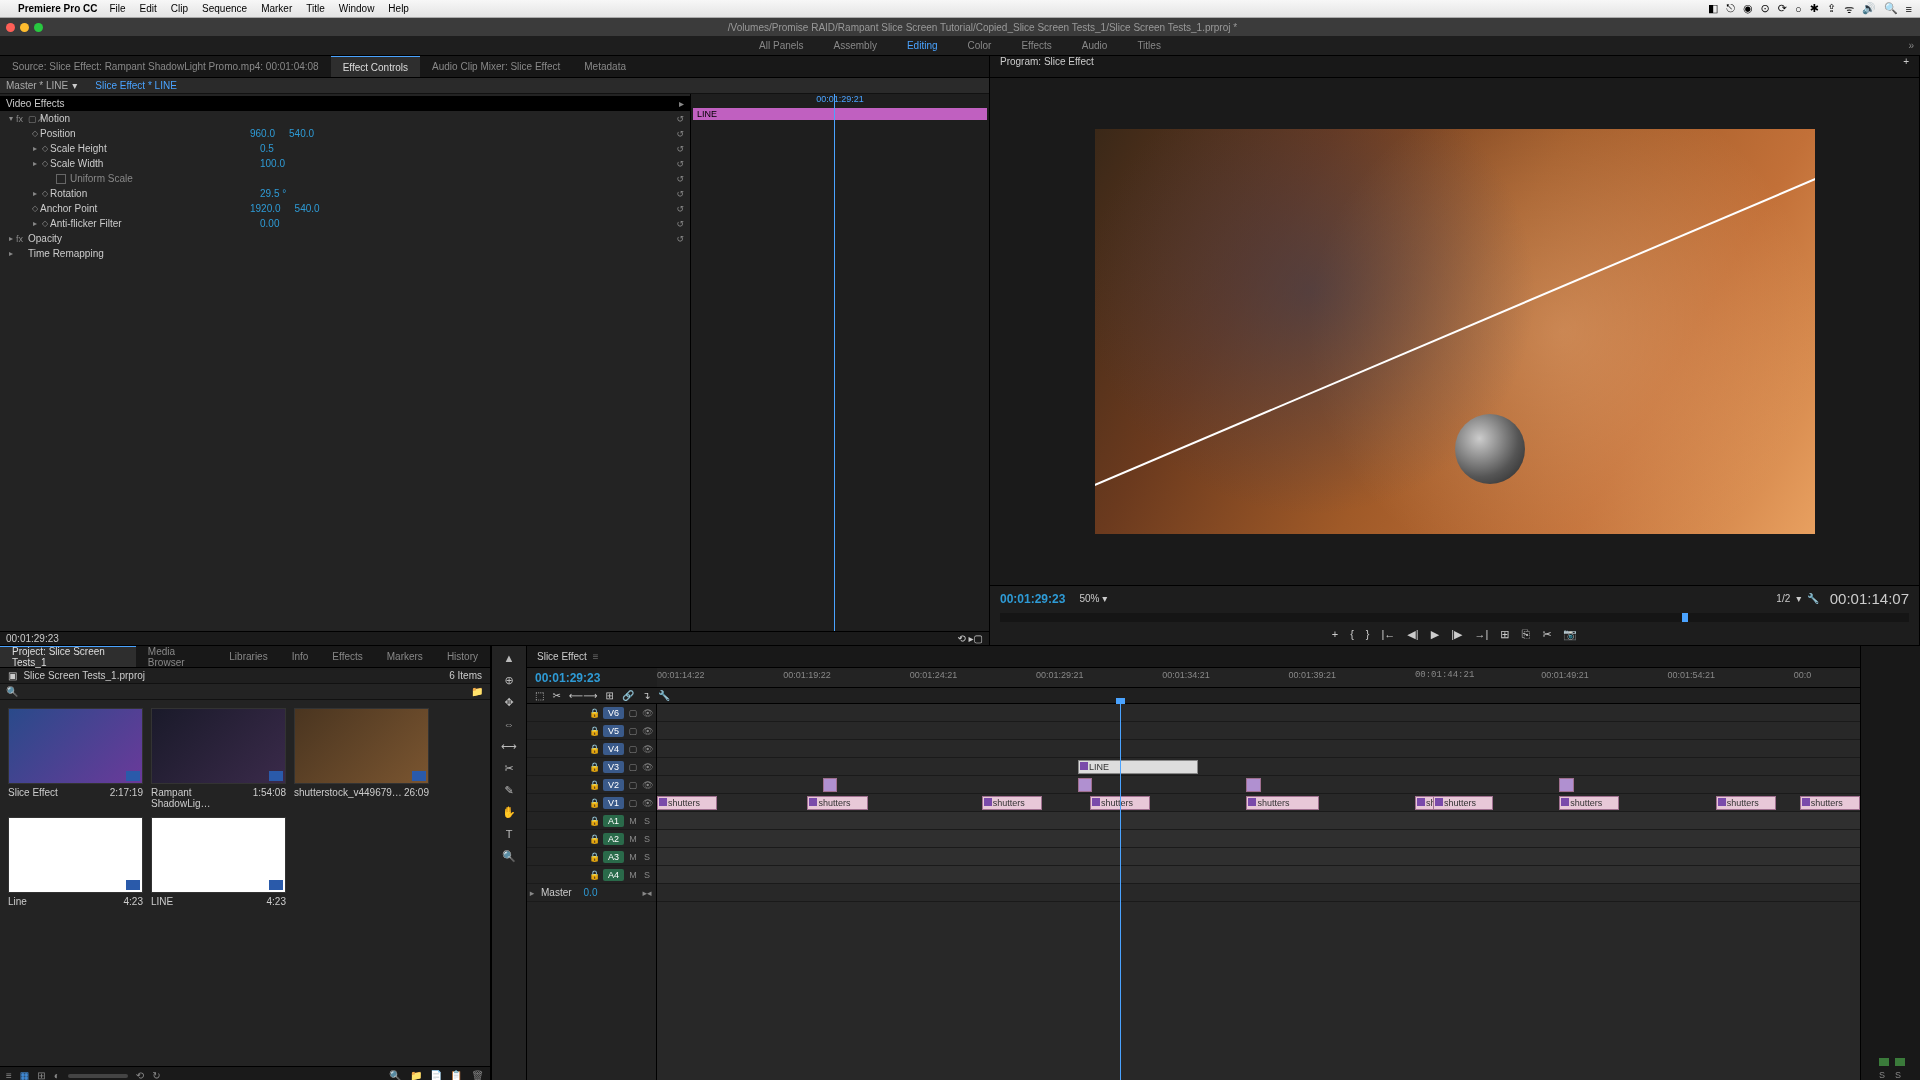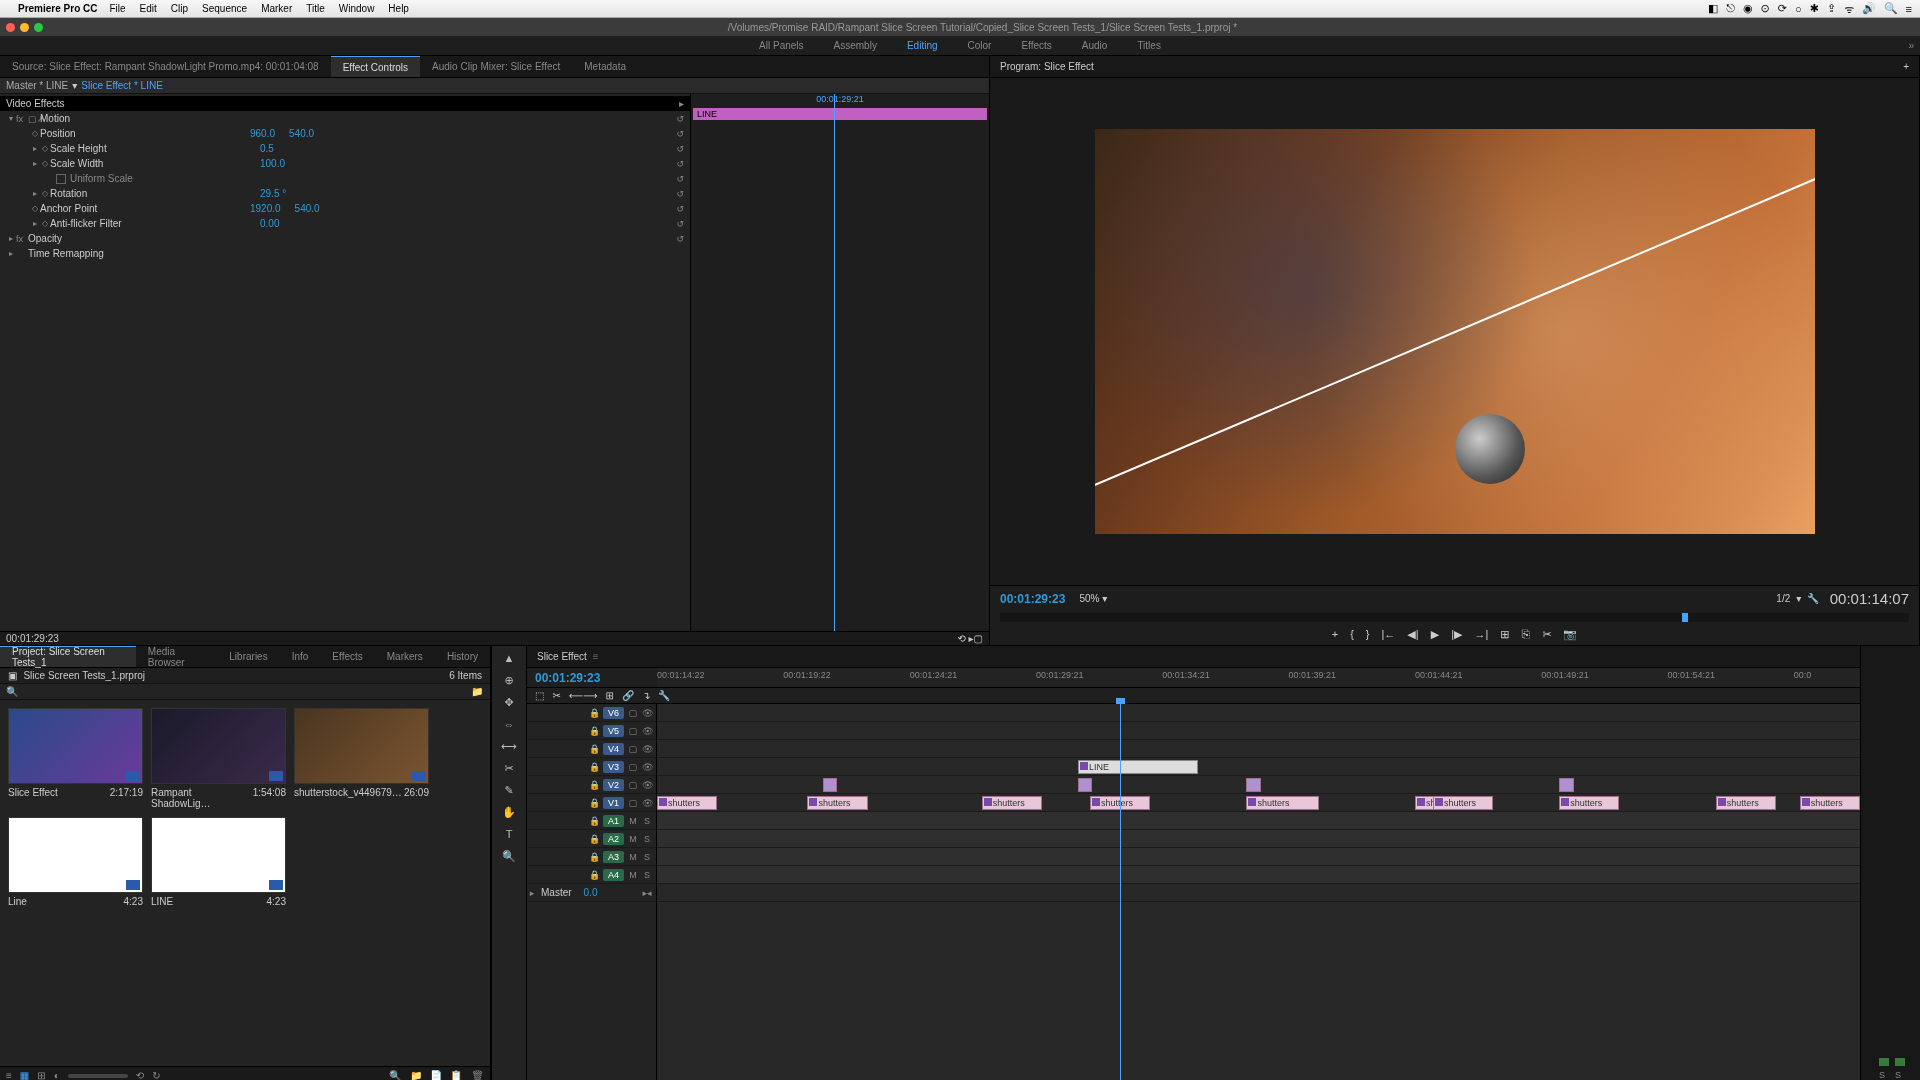--- a/index.html
+++ b/index.html
@@ -33,41 +33,41 @@
 .bottom-row { display:flex; flex:1;}
 
 
 .panel { background:#232323; border-right:1px solid #000; display:flex; flex-direction:column; position:relative;}
 .panel-tabs { height:22px; background:#181818; display:flex; align-items:center; border-bottom:1px solid #000;}
 .panel-tabs .tab { padding:0 12px; height:100%; display:flex; align-items:center; color:#888;}
 .panel-tabs .tab.active { background:#2e2e2e; color:#ddd; border-top:1px solid #4aa3ff;}
 .ec-panel { width:990px;}
 .ec-header { height:16px; background:#2a2a2a; display:flex; align-items:center; padding:0 6px; font-size:9px; color:#aaa; border-bottom:1px solid #111;}
 .ec-header .crumb { color:#aaa;}
-.ec-header .crumb.link { color:#4aa3ff;}
+.ec-header .crumb.link { color:#4aa3ff;margin-left:14px;}
 .ec-header .arrow { margin:0 4px;}
 .ec-body { display:flex; flex:1; position:relative;}
 .ec-props { width:690px; background:#232323; padding:2px 0;}
 .ec-row { display:flex; align-items:center; height:15px; padding-left:6px;}
 .ec-row.section { background:#000000;}
 .ec-row .tw { width:10px; text-align:center; color:#888; font-size:8px;}
 .ec-row .fx { width:12px; color:#888; font-size:9px;}
 .ec-row .label { flex:0 0 210px; color:#ccc;}
 .ec-row .val { color:#2e9bd6; margin-right:14px;}
 .ec-row .chk { width:10px; height:10px; border:1px solid #666; margin-right:4px;}
 .ec-row .reset { margin-left:auto; margin-right:6px; color:#888; font-size:9px;}
 .ec-mini { flex:1; background:#1e1e1e; border-left:1px solid #000; position:relative;}
 .ec-mini .tc { position:absolute; top:0; left:50%; transform:translateX(-50%); color:#4aa3ff; font-size:9px;}
 .ec-mini .clipbar { position:absolute; top:14px; left:2px; right:2px; height:12px; background:#c060c0; color:#000; font-size:9px; padding-left:4px; display:flex; align-items:center;}
 .ec-mini .playhead { position:absolute; top:0; bottom:0; left:48%; width:1px; background:#4aa3ff;}
 .ec-footer { height:14px; background:#1a1a1a; border-top:1px solid #000; padding-left:6px; display:flex; align-items:center; font-size:9px; color:#aaa;}
 
 
 .program-panel { flex:1;}
-.prog-tab { height:22px; background:#181818; display:flex; align-items:center; padding:0 10px; color:#ccc; border-bottom:1px solid #000;}
+.prog-tab { height:22px; background:#181818; display:flex; align-items:flex-start; padding:0 10px; color:#ccc; border-bottom:1px solid #000;}
 .monitor-area { flex:1; background:#1a1a1a; display:flex; align-items:center; justify-content:center; position:relative;}
 .video-frame { width:720px; height:405px; background:linear-gradient(120deg,#3a2818 0%,#6b3a1e 25%,#a05a28 50%,#c27038 75%,#e8a060 100%); position:relative; overflow:hidden;}
 .video-frame::before { content:""; position:absolute; inset:0; background:radial-gradient(circle at 30% 40%, rgba(60,60,80,.6), transparent 40%), radial-gradient(circle at 65% 50%, rgba(255,200,150,.35), transparent 50%);}
 .diag-line { position:absolute; width:1100px; height:2px; background:white; top:50%; left:50%; transform:translate(-50%,-50%) rotate(-23deg);}
 .mic { position:absolute; width:70px; height:70px; border-radius:50%; background:radial-gradient(circle at 35% 35%,#ccc,#555 60%,#222); bottom:50px; left:360px;}
 .prog-controls { height:60px; background:#1d1d1d; border-top:1px solid #000; display:flex; flex-direction:column;}
 .prog-info { display:flex; align-items:center; padding:4px 10px;}
 .prog-info .tc-left { color:#2e9bd6; font-size:12px; font-weight:bold;}
 .prog-info .zoom { margin-left:14px; color:#ccc; font-size:10px;}
 .prog-info .sp { flex:1;}
@@ -428,21 +428,21 @@
       </div>
       <div class="tl-tc-row">
         <div class="tl-tc-left">00:01:29:23</div>
         <div class="tl-ruler" id="ruler">
             <div class="tick" style="left: 0%;">00:01:14:22</div>
             <div class="tick" style="left: 10.5%;">00:01:19:22</div>
             <div class="tick" style="left: 21%;">00:01:24:21</div>
             <div class="tick" style="left: 31.5%;">00:01:29:21</div>
             <div class="tick" style="left: 42%;">00:01:34:21</div>
             <div class="tick" style="left: 52.5%;">00:01:39:21</div>
-            <div class="tick" style="left: 63%;">00:01:44:21</div>
+            <div class="tick" style="left: 63%; font-family: Liberation Mono, monospace;">00:01:44:21</div>
             <div class="tick" style="left: 73.5%;">00:01:49:21</div>
             <div class="tick" style="left: 84%;">00:01:54:21</div>
             <div class="tick" style="left: 94.5%;">00:0</div>
           </div>
       </div>
       <div class="tl-icons-row">
         <span>⬚</span>
         <span>✂</span>
         <span>⟵⟶</span>
         <span>⊞</span>

